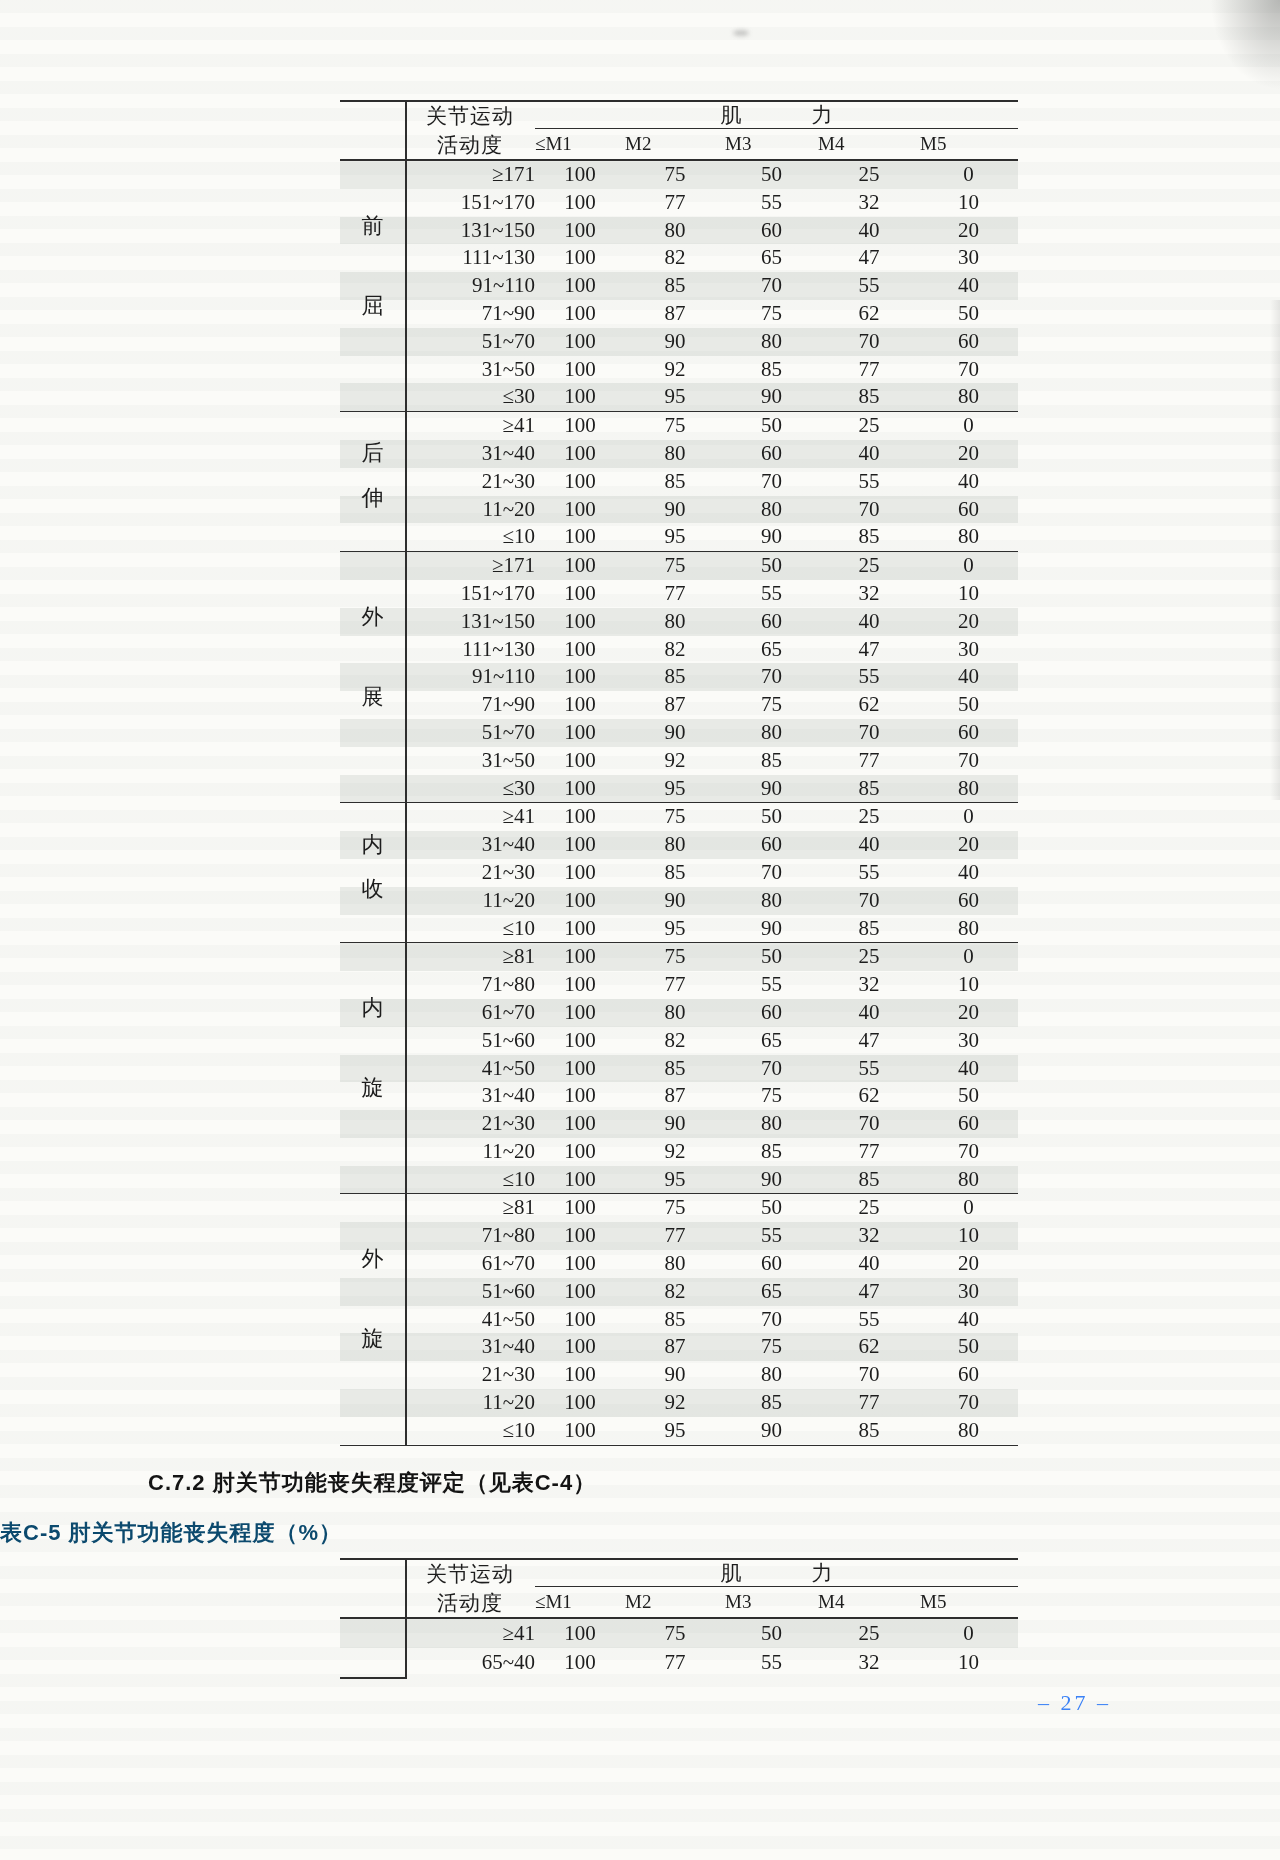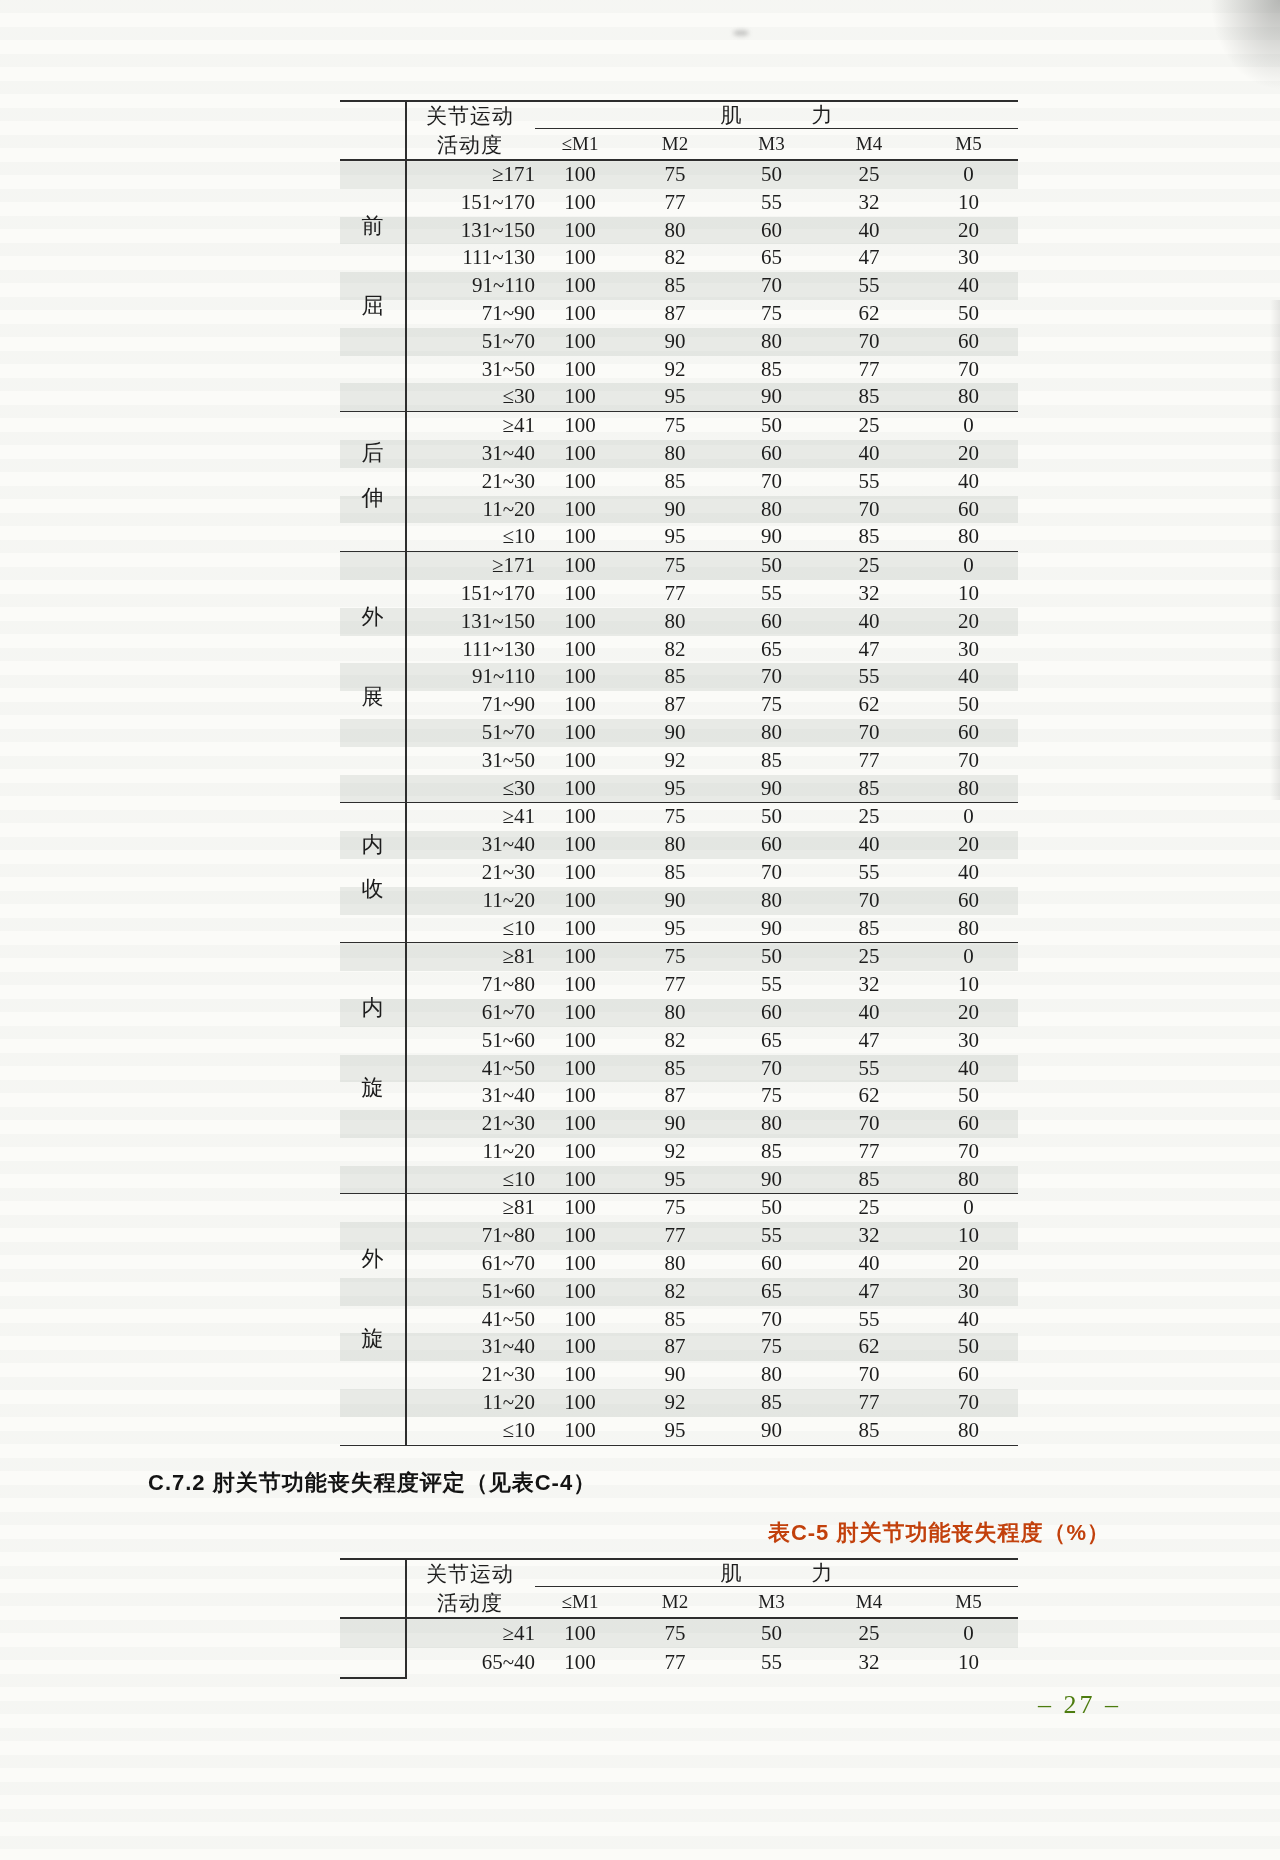--- a/index.html
+++ b/index.html
@@ -41,21 +41,21 @@
   .btick{position:absolute;left:0;bottom:-1.7px;width:66.5px;height:1.7px;background:#2e2e2e;}
 
   .thead{display:flex;height:59px;border-bottom:2.2px solid #2e2e2e;}
   .hleft{width:65px;}
   .hrange{width:130px;display:flex;flex-direction:column;justify-content:space-evenly;
           text-align:center;font-size:21px;letter-spacing:1px;}
   .hdata{flex:1;display:flex;flex-direction:column;}
   .hspan{height:27px;display:flex;justify-content:center;align-items:center;gap:70px;
          font-size:21px;border-bottom:1.7px solid #2e2e2e;}
   .hcols{flex:1;display:flex;align-items:center;}
-  .hcol{text-align:center;font-size:19px;font-family:Liberation Serif, serif;}
+  .hcol{text-align:left;font-size:19px;font-family:Liberation Serif, serif;}
   .hcol:nth-child(1){width:90px}
   .hcol:nth-child(2){width:100px}
   .hcol:nth-child(3){width:93px}
   .hcol:nth-child(4){width:102px}
   .hcol:nth-child(5){width:97px}
 
   .group{position:relative;}
   #t1 .group{border-bottom:1.8px solid #2e2e2e;}
   .trow{display:flex;height:27.8px;line-height:27.8px;font-size:21px;}
   #t2 .trow{height:29px;line-height:29px;}
@@ -73,27 +73,27 @@
   .gl1{top:21%;}
   .gl2{top:53%;}
 
   
   .heading{
     position:absolute;left:148px;top:1468px;
     font-family:"Liberation Sans","DejaVu Sans",sans-serif;
     font-size:22px;font-weight:bold;letter-spacing:1px;color:#141414;
   }
   .t2title{
-    position:absolute;left:0;top:1518px;width:1110px;text-align:right;
+    position:absolute;left:0;top:1518px;width:1110px;text-align:left;
     font-family:"Liberation Sans","DejaVu Sans",sans-serif;
-    font-size:22px;font-weight:bold;letter-spacing:1px;color:#c2410c;
+    font-size:22px;font-weight:bold;letter-spacing:1px;color:#0c4a6e;
   }
   .pageno{
     position:absolute;left:1038px;top:1690px;
-    font-size:26px;letter-spacing:3px;color:#4d7c0f;text-align:right;
+    font-size:22px;letter-spacing:3px;color:#3b82f6;text-align:right;
   }
 </style>
 </head>
 <body>
 
 <div class="noise"></div>
 <div class="smudge-a"></div>
 <div class="smudge-corner"></div>
 <div class="smudge-b"></div>
 

